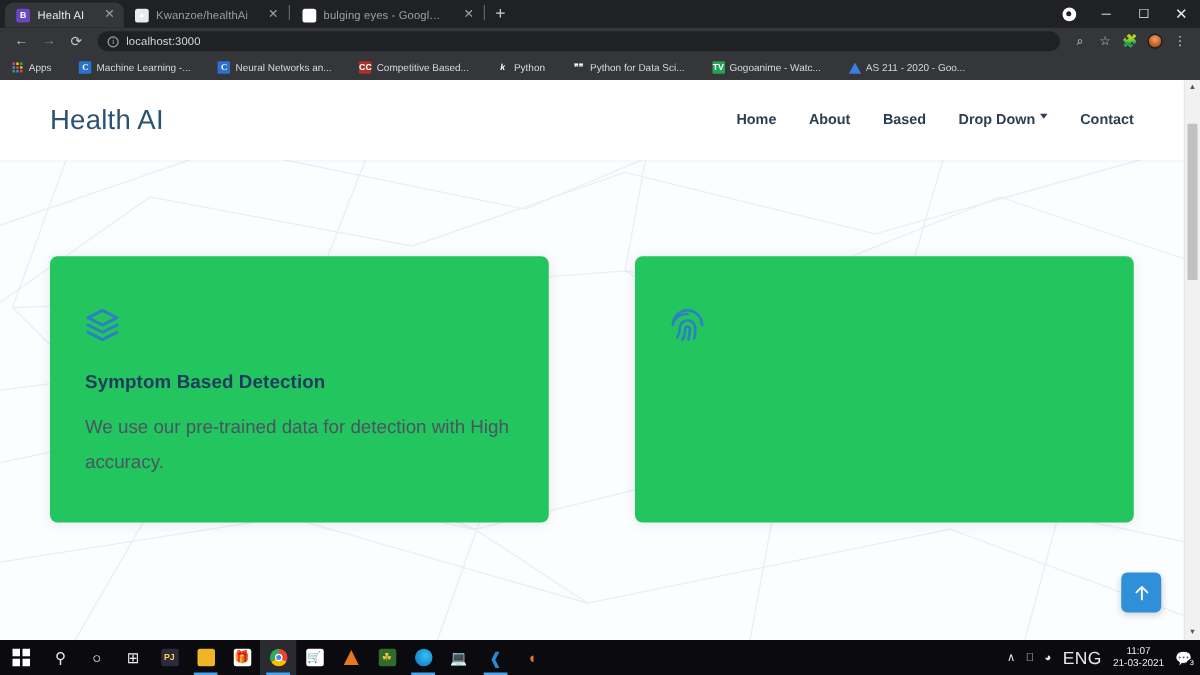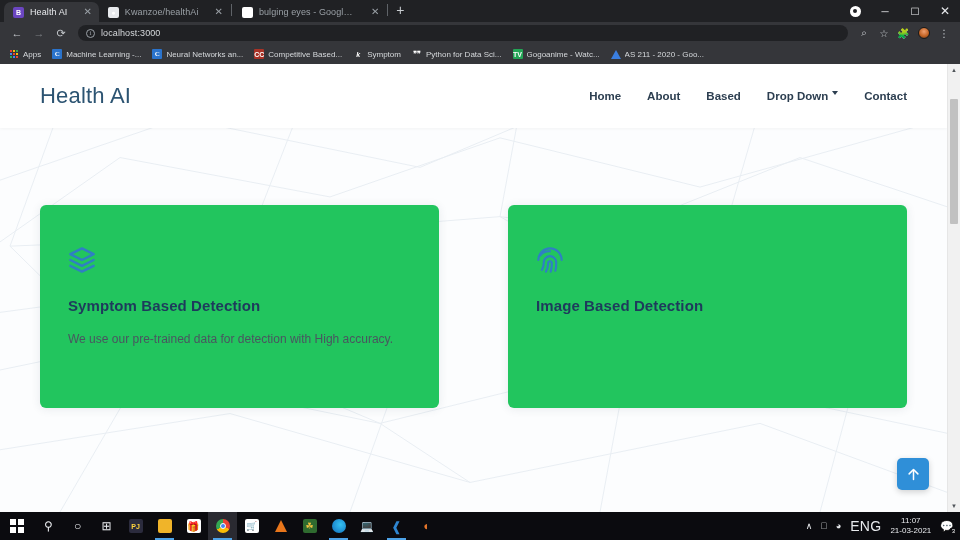--- a/index.html
+++ b/index.html
@@ -65,21 +65,21 @@
   .tb-right { display:flex; align-items:center; gap:0; }
   .tbicon { width:20px; height:20px; display:flex; align-items:center; justify-content:center;
             color:#c8ccd0; font-size:10px; }
   .avatar-orange { width:12px; height:12px; border-radius:50%;
       background:radial-gradient(circle at 50% 35%, #f0a070 0%, #c06020 60%, #2b2b2b 100%);
       border:1px solid #1a1a1a; }
 
   
   .bookmarks {
     height:20px; background:#35363a; display:flex; align-items:center;
-    padding:0 6px; gap:1px; flex:0 0 20px; overflow:hidden;
+    padding:0 6px; gap:12px; flex:0 0 20px; overflow:hidden;
   }
   .bm { display:flex; align-items:center; gap:4px; padding:0 7px 0 3px; font-size:8px;
         color:#d6d9dc; white-space:nowrap; }
   .bm .bmico { width:10px; height:10px; flex:0 0 10px; display:flex; align-items:center;
         justify-content:center; font-size:7px; font-weight:bold; color:#fff; border-radius:1px; }
   .bm .bmlabel { max-width:86px; overflow:hidden; text-overflow:ellipsis; }
   .ico-apps { display:grid; grid-template-columns:repeat(3,2px); grid-template-rows:repeat(3,2px);
         gap:1px; }
   .ico-apps span { display:block; width:2px; height:2px; }
   .ico-coursera { background:#2a73cc; border-radius:50%; color:#fff; font-size:7px; font-family:"Liberation Serif",serif; }
@@ -120,21 +120,21 @@
   .cards {
     position:relative; z-index:2; display:flex; gap:69px;
     padding:77px 40px 0 40px;
   }
   .card {
     background:#22c55e; border-radius:6px; box-shadow:0 1px 10px rgba(44,62,80,.10);
     padding:40px 28px 34px; flex:1 1 0; min-height:203px;
   }
   .card .cicon { color:#2f7fc4; margin-bottom:22px; height:30px; display:flex; align-items:center; }
   .card h3 { font-size:15px; color:#1e3a5c; font-weight:700; margin-bottom:14px; letter-spacing:.1px; }
-  .card p { font-size:12px; color:#4a5560; line-height:1.88; }
+  .card p { font-size:15px; color:#4a5560; line-height:1.88; }
 
   
   .totop {
     position:absolute; right:18px; bottom:22px; width:32px; height:32px;
     background:#2f8fd8; border-radius:5px; display:flex; align-items:center;
     justify-content:center; z-index:10; box-shadow:0 2px 6px rgba(0,0,0,.18);
   }
 
   
   .scrollbar {
@@ -260,21 +260,21 @@
     <div class="bm">
       <span class="bmico ico-coursera">C</span>
       <span class="bmlabel">Neural Networks an...</span>
     </div>
     <div class="bm">
       <span class="bmico ico-cc">CC</span>
       <span class="bmlabel">Competitive Based...</span>
     </div>
     <div class="bm">
       <span class="bmico ico-kaggle">k</span>
-      <span class="bmlabel">Symptom</span>
+      <span class="bmlabel">Python</span>
     </div>
     <div class="bm">
       <span class="bmico ico-py">❞❞</span>
       <span class="bmlabel">Python for Data Sci...</span>
     </div>
     <div class="bm">
       <span class="bmico ico-go">TV</span>
       <span class="bmlabel">Gogoanime - Watc...</span>
     </div>
     <div class="bm">
@@ -346,21 +346,20 @@
           <div class="card">
             <div class="cicon">
               <svg width="28" height="28" viewBox="0 0 24 24" fill="none" stroke="#2f7fc4" stroke-width="1.8" stroke-linecap="round" stroke-linejoin="round">
                 <path d="M2 12C2 6.5 6.5 2 12 2s10 4.5 10 10"></path>
                 <path d="M5 20.5c1.2-2 1.7-4.3 1.7-6.5a5.3 5.3 0 0 1 10.6 0"></path>
                 <path d="M8.5 22c1.4-2.2 1.9-4.8 1.9-7.3a1.6 1.6 0 0 1 3.2 0c0 2.5-.3 4.9-1 7.3"></path>
                 <path d="M17.3 14v2.5c0 1.6-.2 3.2-.7 4.7"></path>
                 <path d="M3.3 8.5A10 10 0 0 1 12 4.5"></path>
               </svg>
             </div>
-            <h3>Image Based Detection</h3>
           </div>
 
         </div>
 
         <div class="totop">
           <svg width="15" height="15" viewBox="0 0 24 24" fill="none" stroke="#ffffff" stroke-width="2.4" stroke-linecap="round" stroke-linejoin="round">
             <line x1="12" y1="20" x2="12" y2="5"></line>
             <polyline points="5 11 12 4 19 11"></polyline>
           </svg>
         </div>

